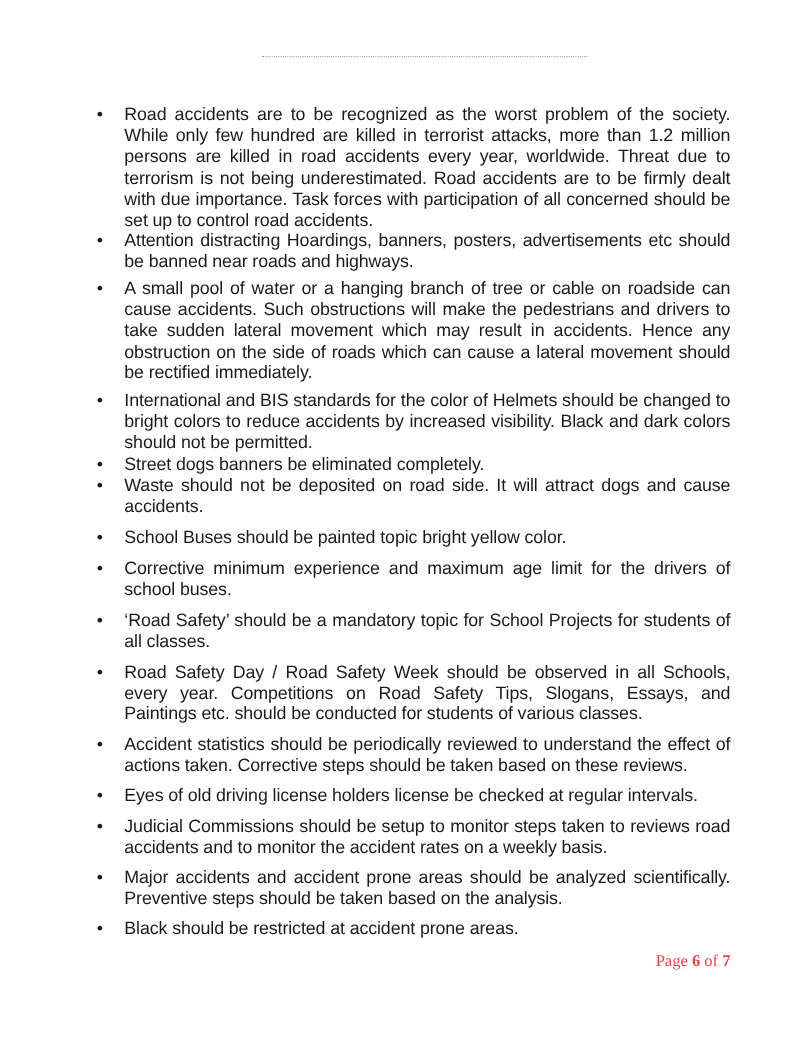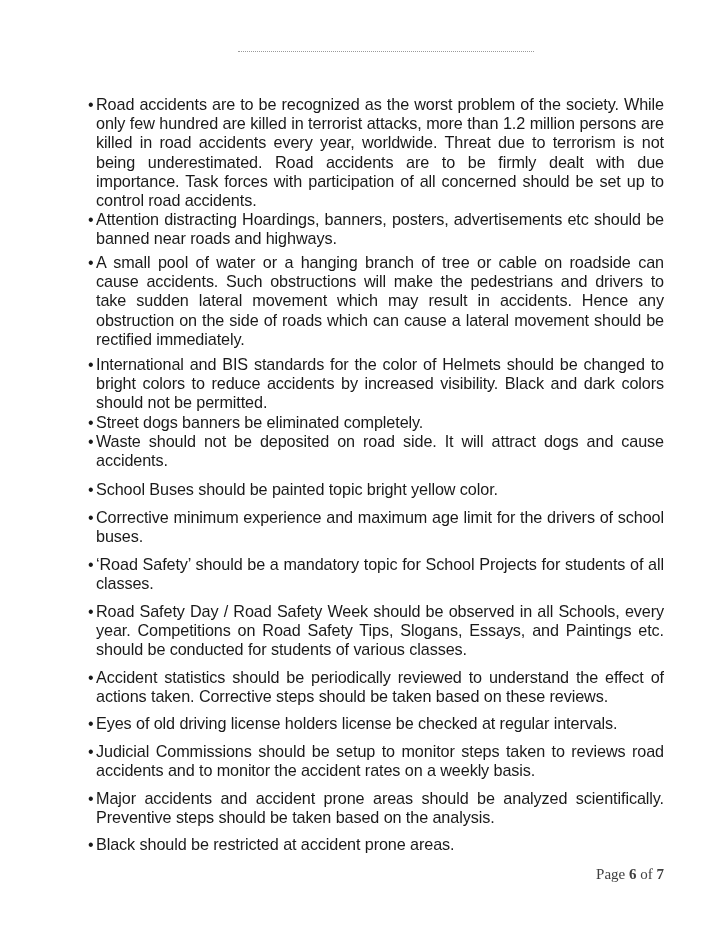--- a/index.html
+++ b/index.html
@@ -12,26 +12,26 @@
   .bullet-item {
     position: absolute; left: 88px; width: 576px;
     font-family: "Liberation Sans", sans-serif;
     font-size: 16.2px; line-height: 19.2px; color: #1a1a1a;
   }
   .bullet-dot {
     position: absolute; left: 0; top: 0; width: 14px;
     font-size: 16px;
   }
   .bullet-text {
-    display: block; margin-left: 8px; text-align: justify;
+    display: block; margin-left: 25px; text-align: justify;
     letter-spacing: -0.1px;
   }
   .footer {
     position: absolute; right: 64px; top: 866px;
-    font-family: "Liberation Serif", serif; font-size: 15px; color: #404040;
+    font-family: "Liberation Serif", serif; font-size: 15px; color: #ef4444;
   }
   .footer b { font-weight: bold; }
 </style>
 </head>
 <body>
 
 <div class="page">
   <div class="header-rule"></div>
 
   <div id="bullets">

